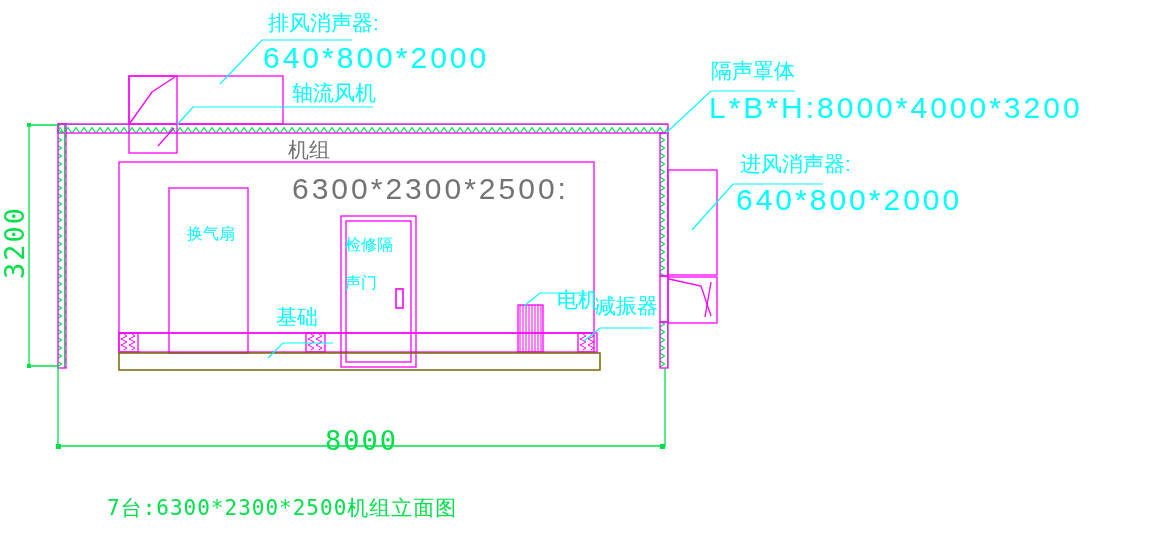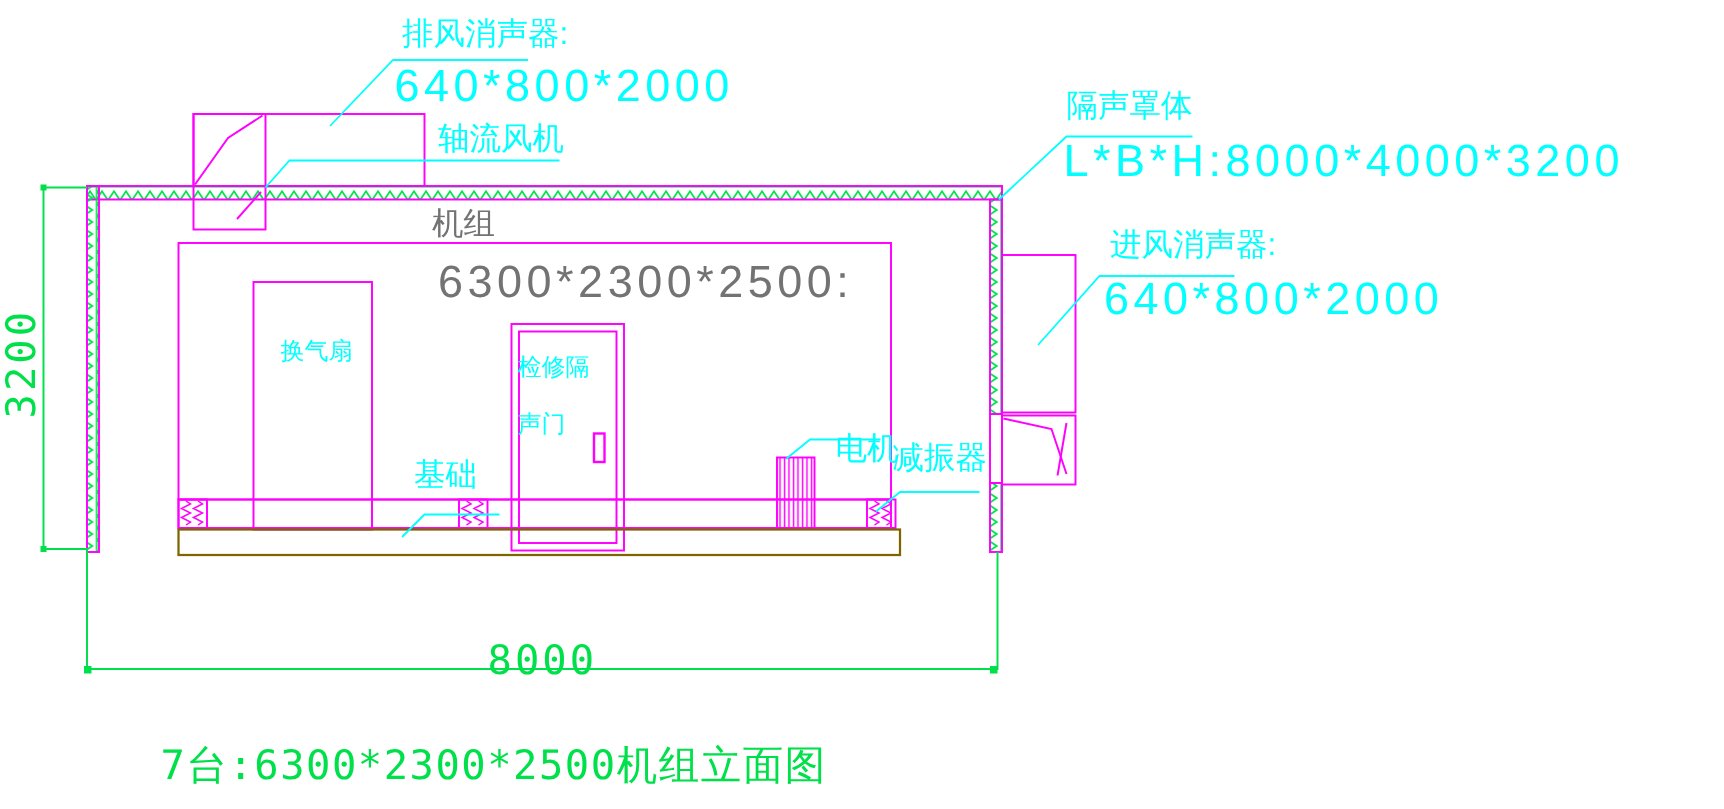--- a/index.html
+++ b/index.html
@@ -4,21 +4,21 @@
 <style>
   html,body{margin:0;padding:0;background:#ffffff;}
   #canvas{position:relative;width:1149px;height:539px;background:#ffffff;overflow:hidden;
           font-family:"DejaVu Sans", sans-serif;}
   #linework{position:absolute;left:0;top:0;z-index:1;}
   .lbl{position:absolute;z-index:2;line-height:1.05;white-space:nowrap;}
   .cjk{font-family:Liberation Sans, sans-serif;font-size:21px;font-weight:400;}
   .cjk-sm{font-family:"DejaVu Sans", sans-serif;font-size:16px;font-weight:400;}
   .big{font-family:Liberation Sans, sans-serif;font-size:30px;font-weight:400;letter-spacing:3px;}
   .dim{font-family:"DejaVu Sans Mono", monospace;font-size:27px;font-weight:400;letter-spacing:2px;}
-  .cap{font-family:"DejaVu Sans Mono", monospace;font-size:27px;font-weight:400;letter-spacing:1px;}
+  .cap{font-family:"DejaVu Sans Mono", monospace;font-size:21px;font-weight:400;letter-spacing:1px;}
   .cyan{color:#00ffff;}
   .magenta{color:#737373;}
   .green{color:#00e04a;}
   .rot{transform:rotate(-90deg);transform-origin:center center;text-align:center;}
 </style>
 </head>
 <body>
 
 <div id="canvas">
 

